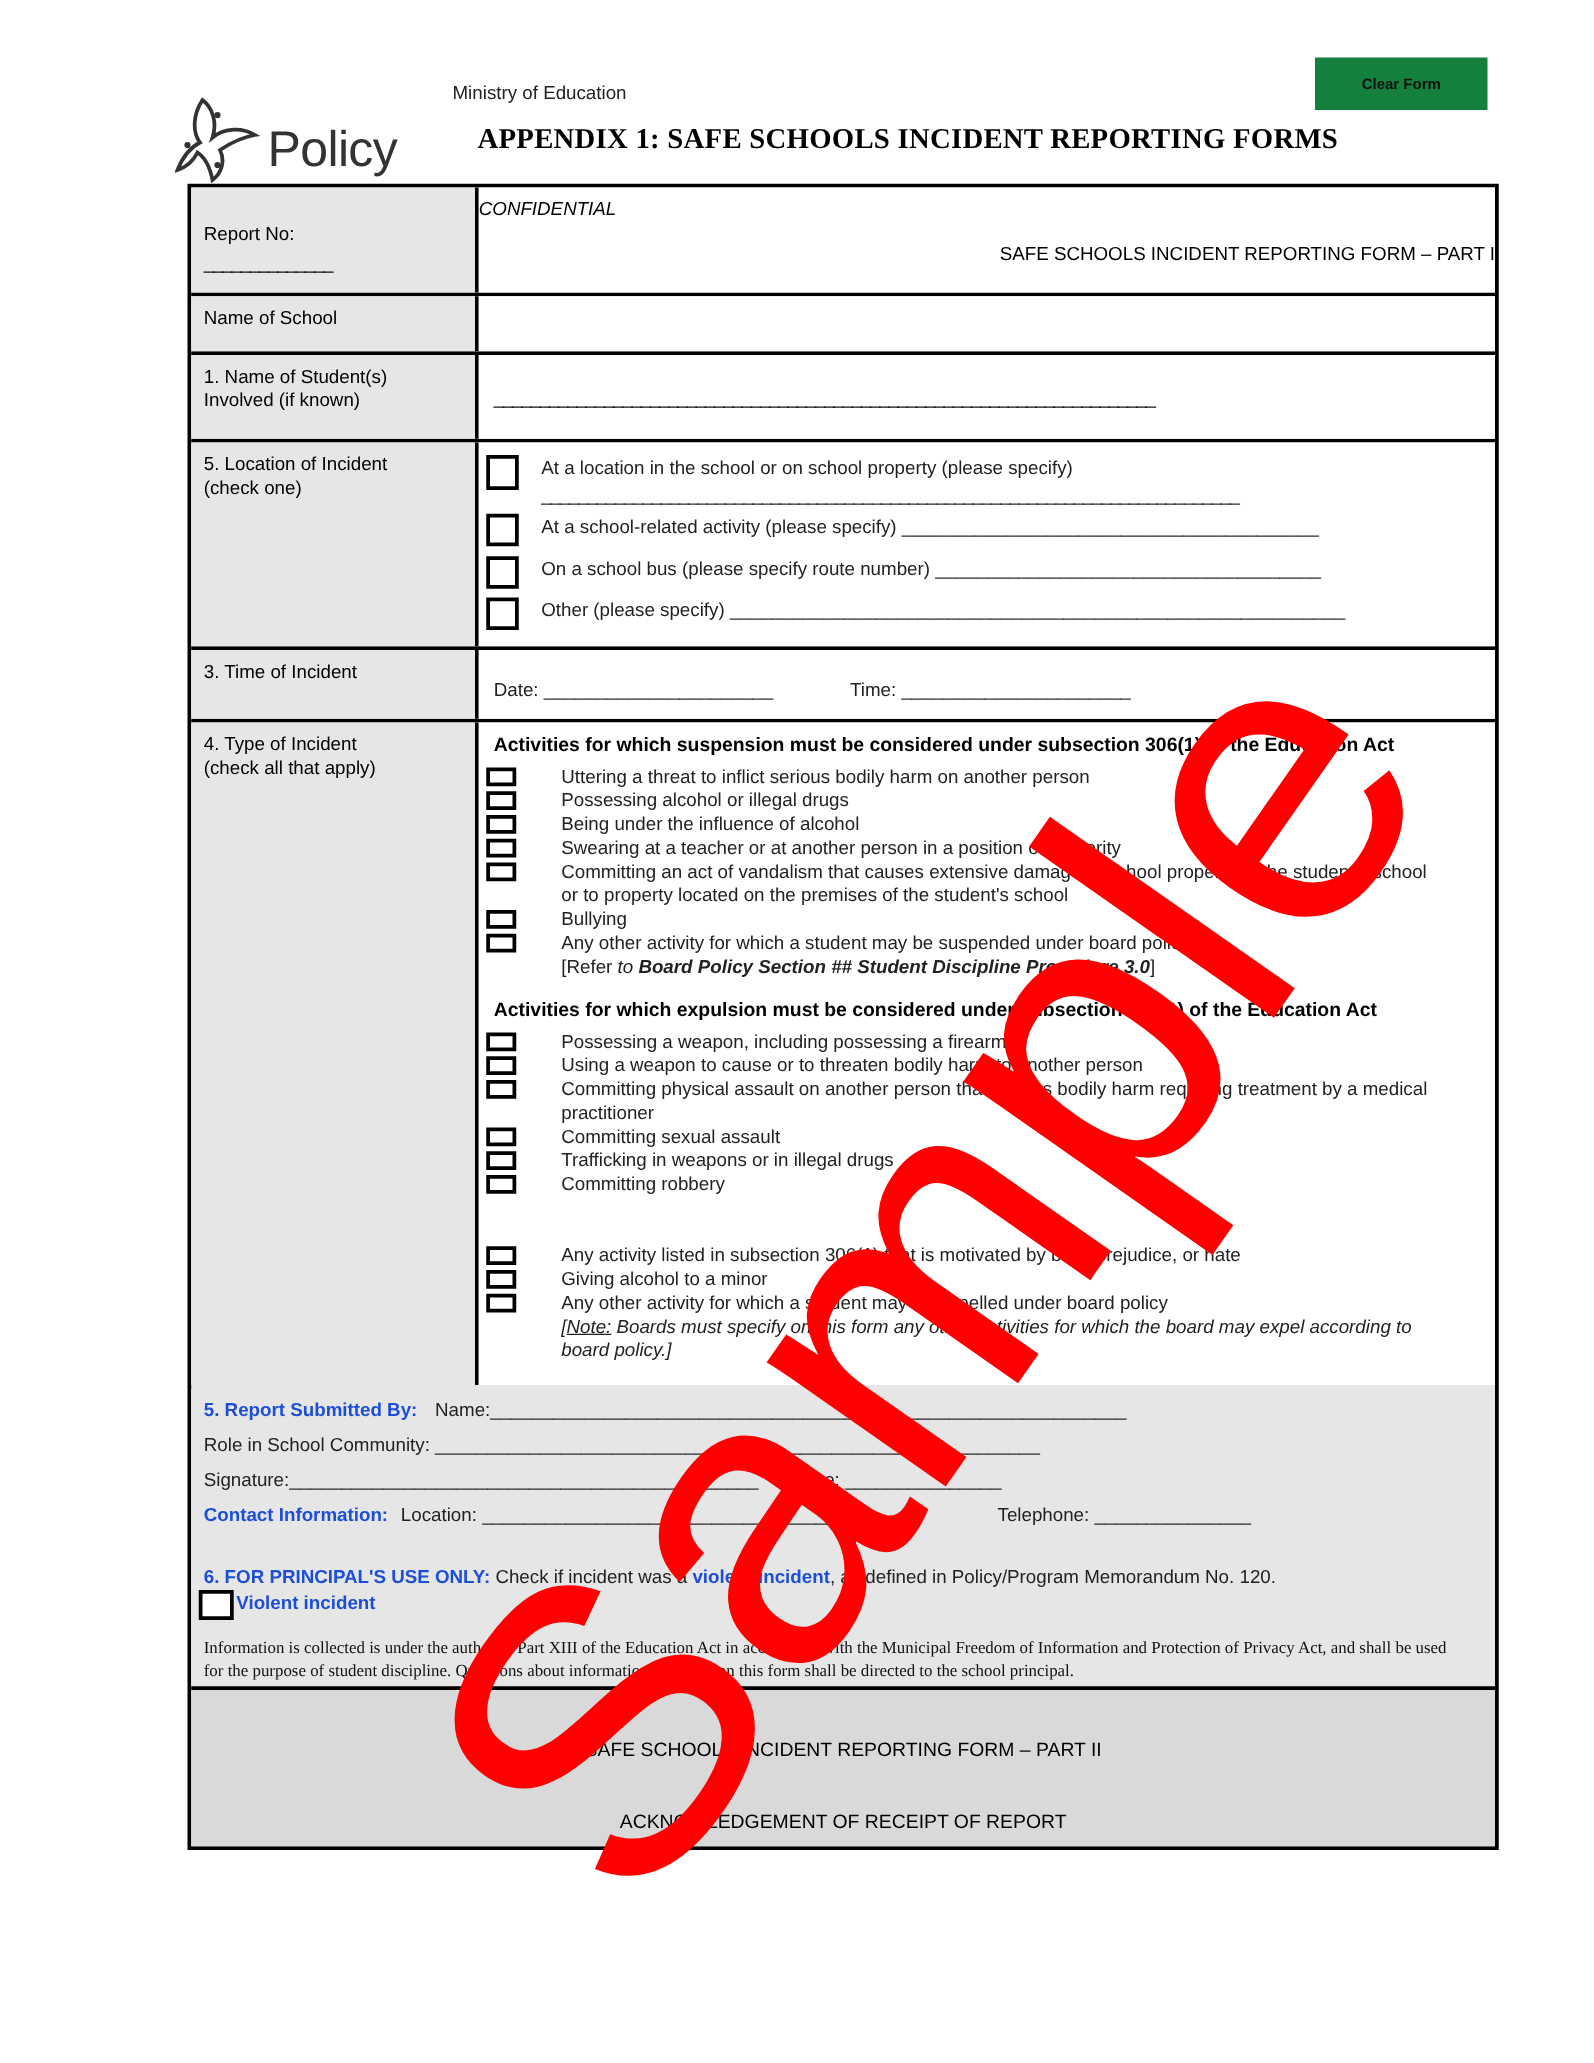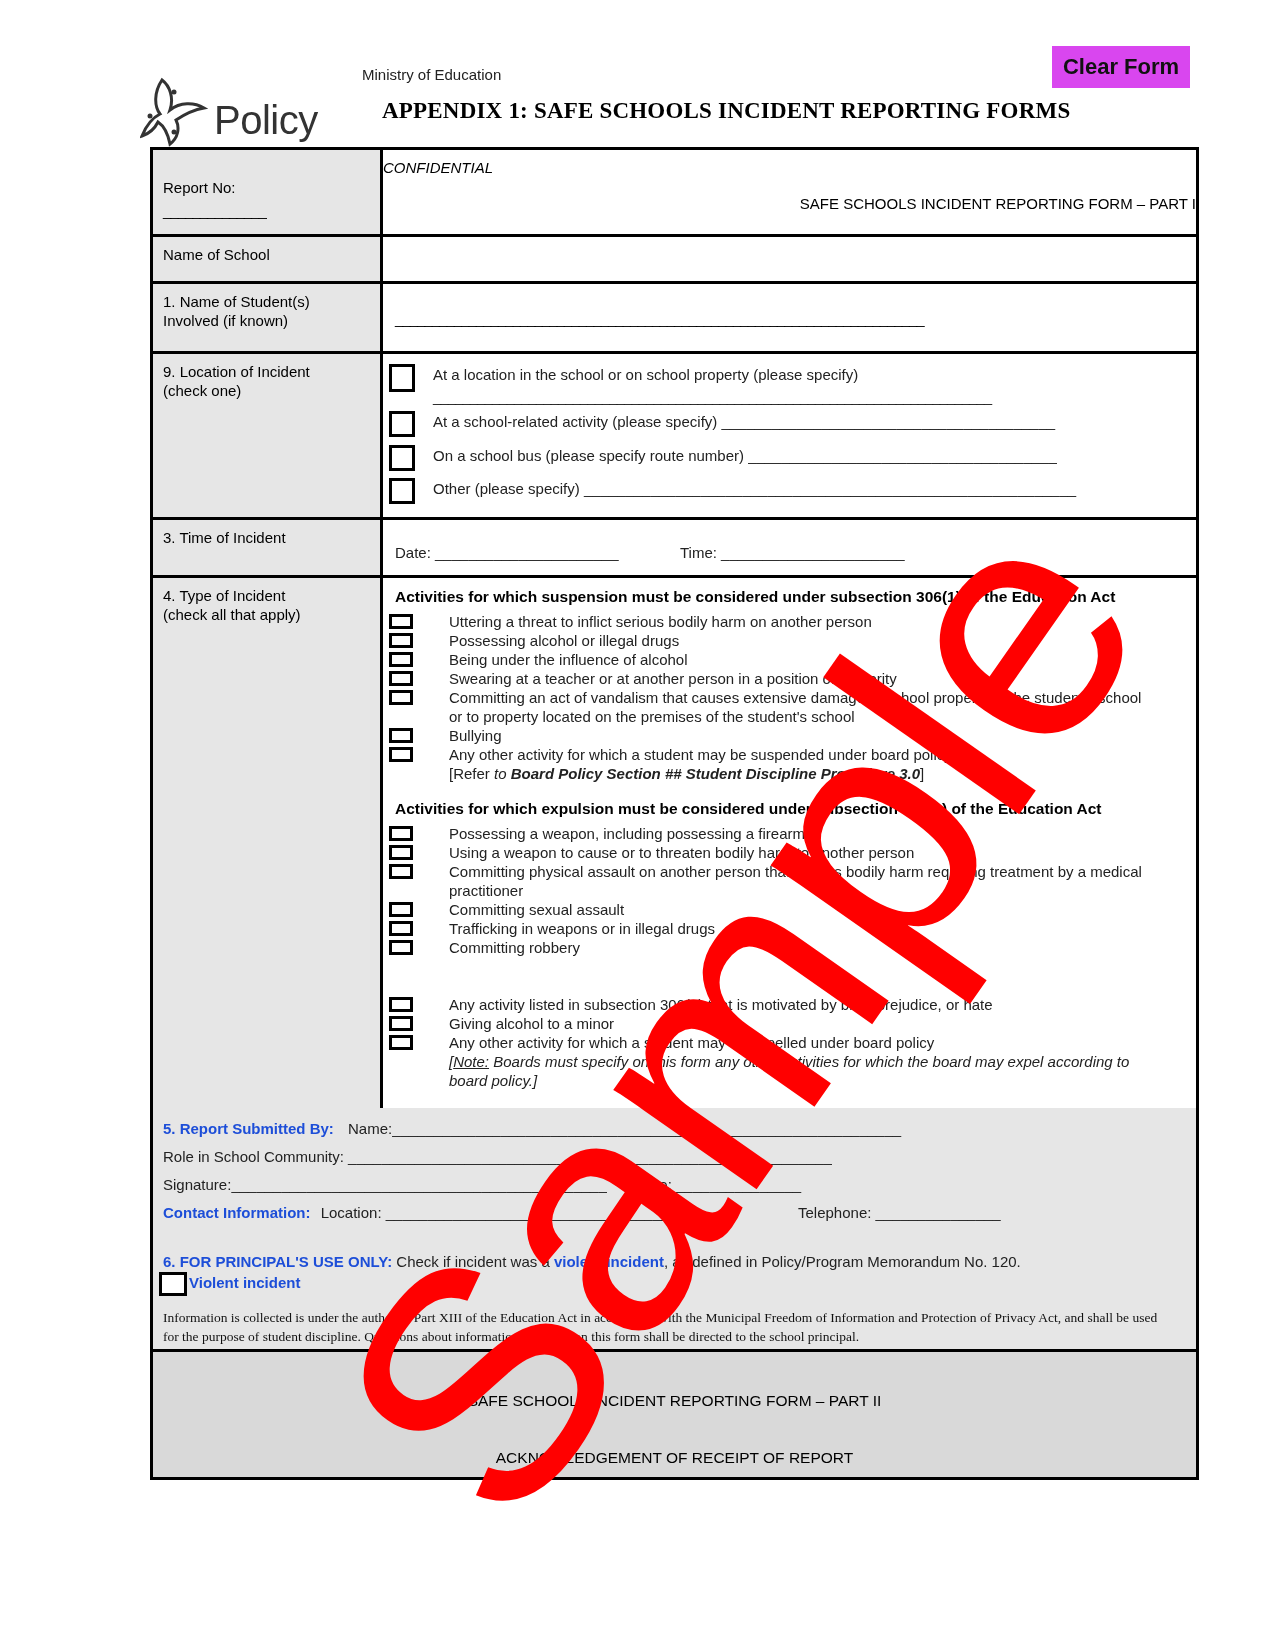--- a/index.html
+++ b/index.html
@@ -1,20 +1,20 @@
 <!DOCTYPE html>
 <html><head>
 <meta charset="utf-8">
 <style>
   html, body { margin:0; padding:0; background:#fff; }
   body { width:1275px; height:1650px; position:relative; overflow:hidden; font-family:"Liberation Sans", sans-serif; color:#000; }
   .abs { position:absolute; }
   .ministry { left:362px; top:66px; font-size:15px; color:#222; }
   .title { left:382px; top:98px; font-family:"Liberation Serif", serif; font-weight:bold; font-size:23px; letter-spacing:0.2px; }
-  .clear-btn { left:1052px; top:46px; width:138px; height:42px; background:#d946ef; border:none; font-family:"Liberation Sans", sans-serif; font-weight:bold; font-size:22px; color:#111; cursor:pointer; padding:0; }
+  .clear-btn { left:1052px; top:46px; width:138px; height:42px; background:#15803d; border:none; font-family:"Liberation Sans", sans-serif; font-weight:bold; font-size:12px; color:#111; cursor:pointer; padding:0; }
   .logo { left:140px; top:76px; width:220px; height:72px; }
   .logo-text { position:absolute; left:74px; top:22px; font-size:40px; color:#333; letter-spacing:-0.5px; }
 
   .form { left:150px; top:147px; width:1049px; height:1333px; border:3px solid #000; box-sizing:border-box; }
   .row { position:absolute; left:0; right:0; border-bottom:3px solid #000; box-sizing:border-box; }
   .lcell { position:absolute; left:0; top:0; bottom:0; width:230px; background:#e6e6e6; border-right:3px solid #000; box-sizing:border-box; padding:8px 10px; font-size:15px; line-height:19px; }
   .rcell { position:absolute; left:230px; right:0; top:0; bottom:0; background:#fff; }
   .blank { letter-spacing:-1px; }
   .cb { display:inline-block; width:26px; height:26px; border:3px solid #000; box-sizing:border-box; background:#fff; vertical-align:middle; }
   .cbs { display:inline-block; width:24px; height:15px; border:3px solid #000; box-sizing:border-box; background:#fff; }
@@ -73,21 +73,21 @@
       <div>1. Name of Student(s)</div>
       <div>Involved (if known)</div>
     </div>
     <div class="rcell">
       <div class="blank" style="position:absolute;left:12px;top:26px;font-size:15px;white-space:nowrap">________________________________________________________________________</div>
     </div>
   </div>
 
   <div class="row" style="top:204px;height:166px">
     <div class="lcell">
-      <div>9. Location of Incident</div>
+      <div>5. Location of Incident</div>
       <div>(check one)</div>
     </div>
     <div class="rcell">
       <div class="loc-item" style="top:10px">
         <span class="cb" style="height:28px"></span>
         <span class="txt">At a location in the school or on school property (please specify)</span>
         <span class="txt blank" style="top:24px">____________________________________________________________________________</span>
       </div>
       <div class="loc-item" style="top:57px">
         <span class="cb"></span>

